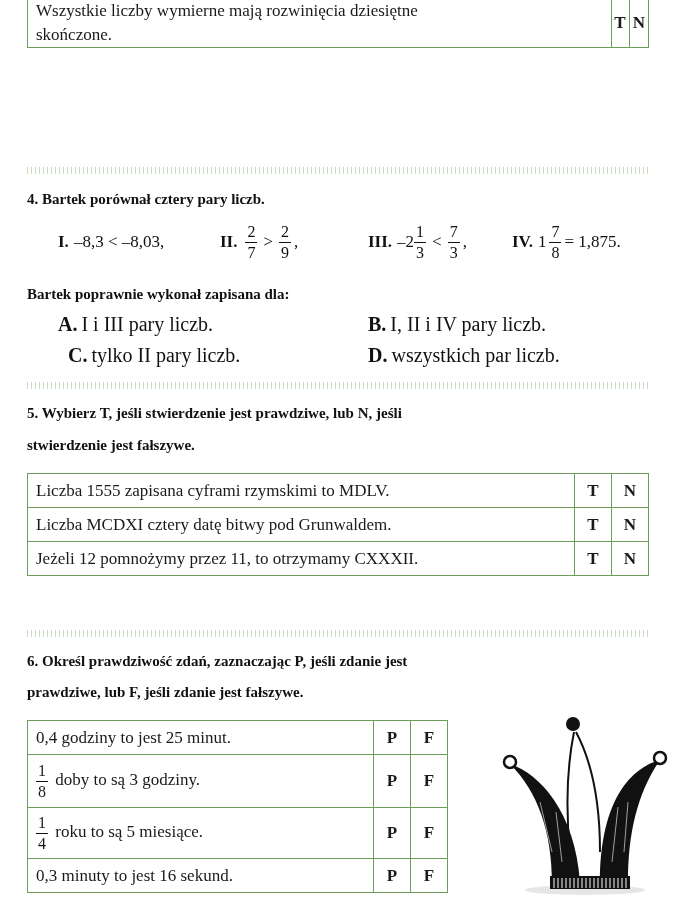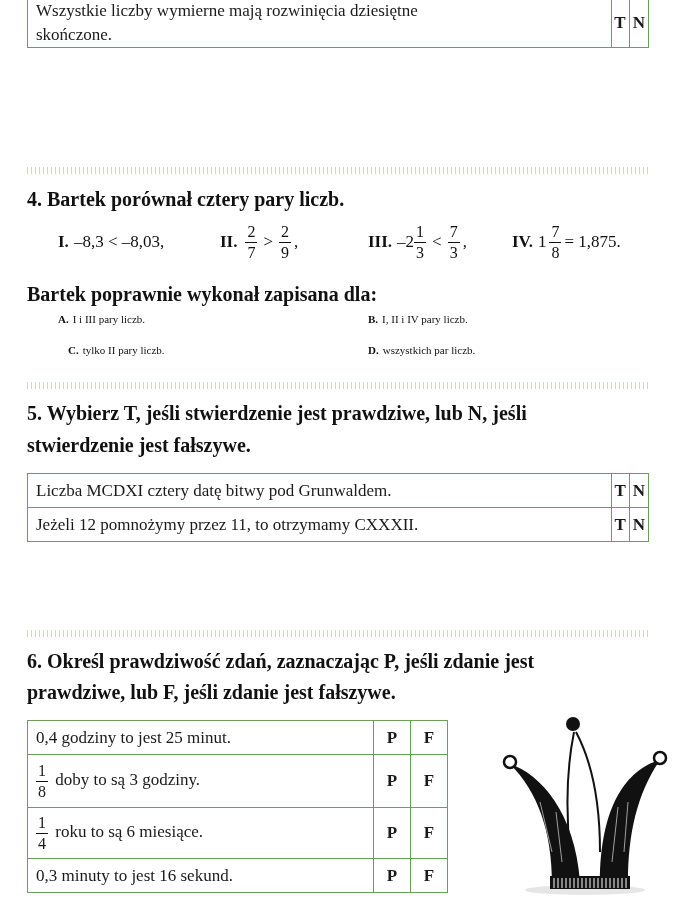--- a/index.html
+++ b/index.html
@@ -22,38 +22,38 @@
     text-align: center; font-weight: bold; font-size: 17px; padding: 0;
     font-family: "Liberation Serif", serif;
   }
   .sep {
     position: absolute; left: 27px; width: 621px; height: 7px;
     background: repeating-linear-gradient(90deg, #c9dcc0 0 1px, transparent 1px 4px);
   }
   .heading {
     position: absolute; left: 27px;
     font-family: "Liberation Serif", serif;
-    font-weight: bold; font-size: 20px; color: #111;
+    font-weight: bold; font-size: 15px; color: #111;
     line-height: 31px;
   }
   .frac {
     display: inline-flex; flex-direction: column; align-items: center;
     vertical-align: middle; line-height: 1; margin: 0 3px;
     font-size: 16px;
   }
   .frac .num { padding: 0 2px 2px 2px; border-bottom: 1.2px solid #111; }
   .frac .den { padding-top: 2px; }
   .math-line {
     position: absolute; top: 222px; height: 40px;
     font-family: "Liberation Serif", serif; font-size: 17px;
     display: flex; align-items: center; white-space: nowrap;
   }
   .math-line b { margin-right: 5px; }
   .answer {
-    position: absolute; font-family: "Liberation Serif", serif; font-size: 11px;
+    position: absolute; font-family: "Liberation Serif", serif; font-size: 20px;
   }
   .answer b { margin-right: 4px; }
 </style>
 </head>
 <body>
 
 <table class="tbl" style="left:27px; top:-2px; width:622px;">
   <tbody>
   <tr style="height:42px;">
     <td style="line-height:24px;">
@@ -118,20 +118,25 @@
 <div class="answer" style="left:68px; top:344px;"><b>C.</b><span>tylko II pary liczb.</span></div>
 <div class="answer" style="left:368px; top:344px;"><b>D.</b><span>wszystkich par liczb.</span></div>
 
 <div class="sep" style="top:382px;"></div>
 
 <div class="heading" style="top:398px;">5. Wybierz T, jeśli stwierdzenie jest prawdziwe, lub N, jeśli</div>
 <div class="heading" style="top:430px;">stwierdzenie jest fałszywe.</div>
 
 <table class="tbl" style="left:27px; top:473px; width:622px;">
   <tbody>
+      <tr style="height:34px;">
+    <td>Liczba 1555 zapisana cyframi rzymskimi to MDLV.</td>
+    <td class="opt" style="width:36px;">T</td>
+    <td class="opt" style="width:36px;">N</td>
+  </tr>
   <tr style="height:34px;">
     <td>Liczba MCDXI cztery datę bitwy pod Grunwaldem.</td>
     <td class="opt">T</td>
     <td class="opt">N</td>
   </tr>
   <tr style="height:34px;">
     <td>Jeżeli 12 pomnożymy przez 11, to otrzymamy CXXXII.</td>
     <td class="opt">T</td>
     <td class="opt">N</td>
   </tr>
@@ -160,21 +165,21 @@
     </td>
     <td class="opt">P</td>
     <td class="opt">F</td>
   </tr>
   <tr style="height:51px;">
     <td>
       <span class="frac" style="margin-left:0;">
             <span class="num">1</span>
             <span class="den">4</span>
           </span>
-      <span>roku to są 6 miesiące.</span>
+      <span>roku to są 5 miesiące.</span>
     </td>
     <td class="opt">P</td>
     <td class="opt">F</td>
   </tr>
   <tr style="height:34px;">
     <td>0,3 minuty to jest 16 sekund.</td>
     <td class="opt">P</td>
     <td class="opt">F</td>
   </tr>
 </tbody>

